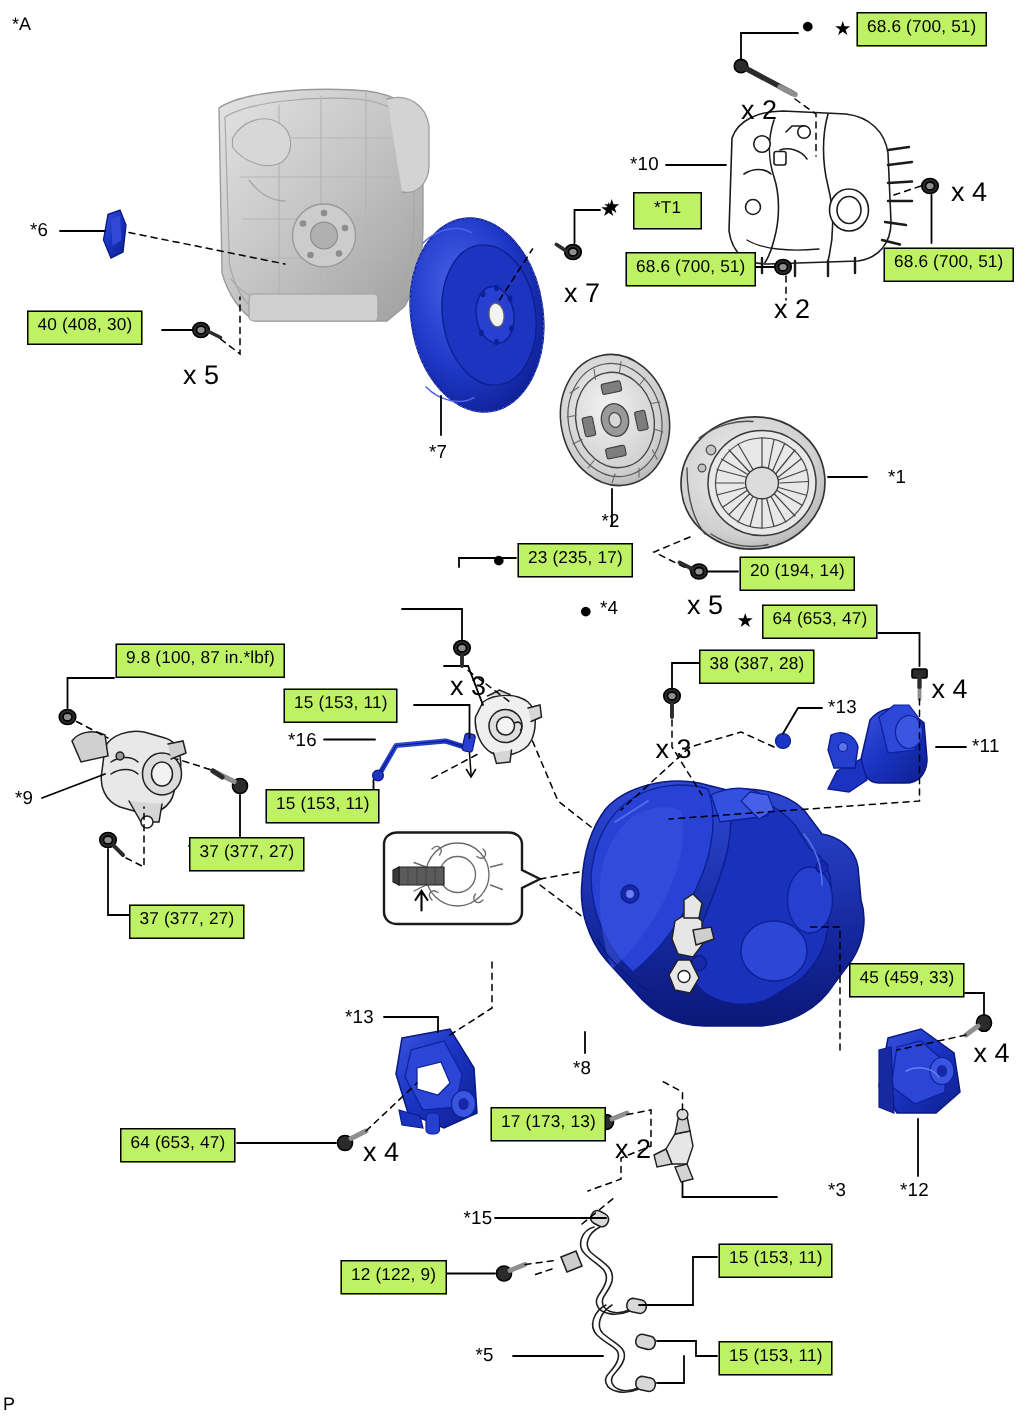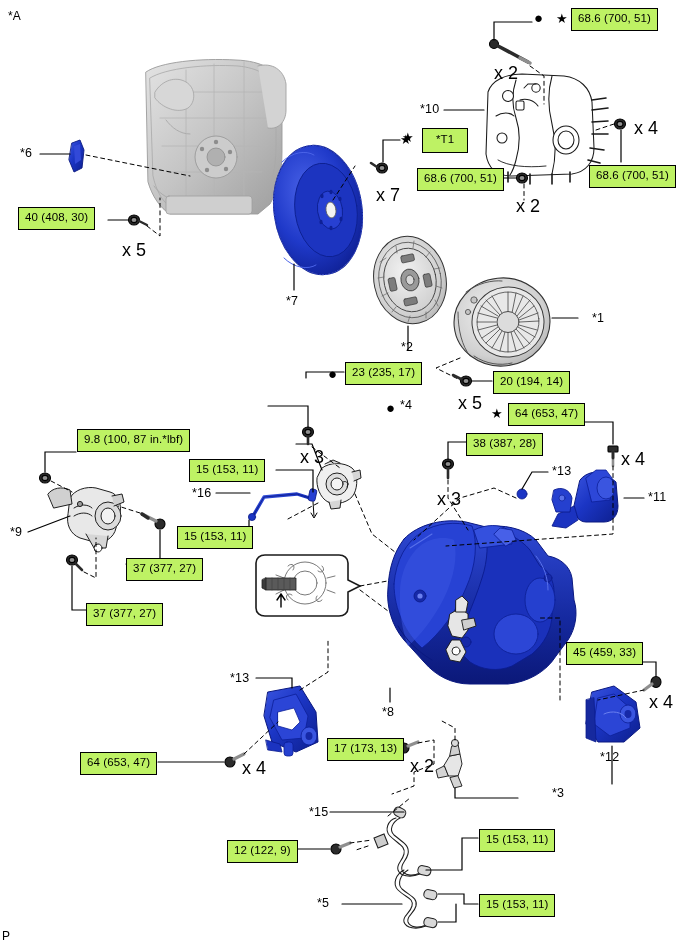--- a/index.html
+++ b/index.html
@@ -574,21 +574,21 @@
   <div class="ref" style="left:401px; top:341px;">*2</div>
   <div class="ref" style="left:552px; top:787px;">*3</div>
   <div class="ref" style="left:400px; top:399px;">*4</div>
   <div class="ref" style="left:317px; top:897px;">*5</div>
   <div class="ref" style="left:20px; top:147px;">*6</div>
   <div class="ref" style="left:286px; top:295px;">*7</div>
   <div class="ref" style="left:382px; top:706px;">*8</div>
   <div class="ref" style="left:10px; top:526px;">*9</div>
   <div class="ref" style="left:420px; top:103px;">*10</div>
   <div class="ref" style="left:648px; top:491px;">*11</div>
-  <div class="ref" style="left:600px; top:751px;">*12</div>
+  <div class="ref" style="left:600px; top:787px;">*12</div>
   <div class="ref" style="left:230px; top:672px;">*13</div>
   <div class="ref" style="left:552px; top:465px;">*13</div>
   <div class="ref" style="left:309px; top:806px;">*15</div>
   <div class="ref" style="left:192px; top:487px;">*16</div>
 
   <div class="qty" style="left:494px; top:64px;">x 2</div>
   <div class="qty" style="left:634px; top:119px;">x 4</div>
   <div class="qty" style="left:516px; top:197px;">x 2</div>
   <div class="qty" style="left:376px; top:186px;">x 7</div>
   <div class="qty" style="left:122px; top:241px;">x 5</div>

